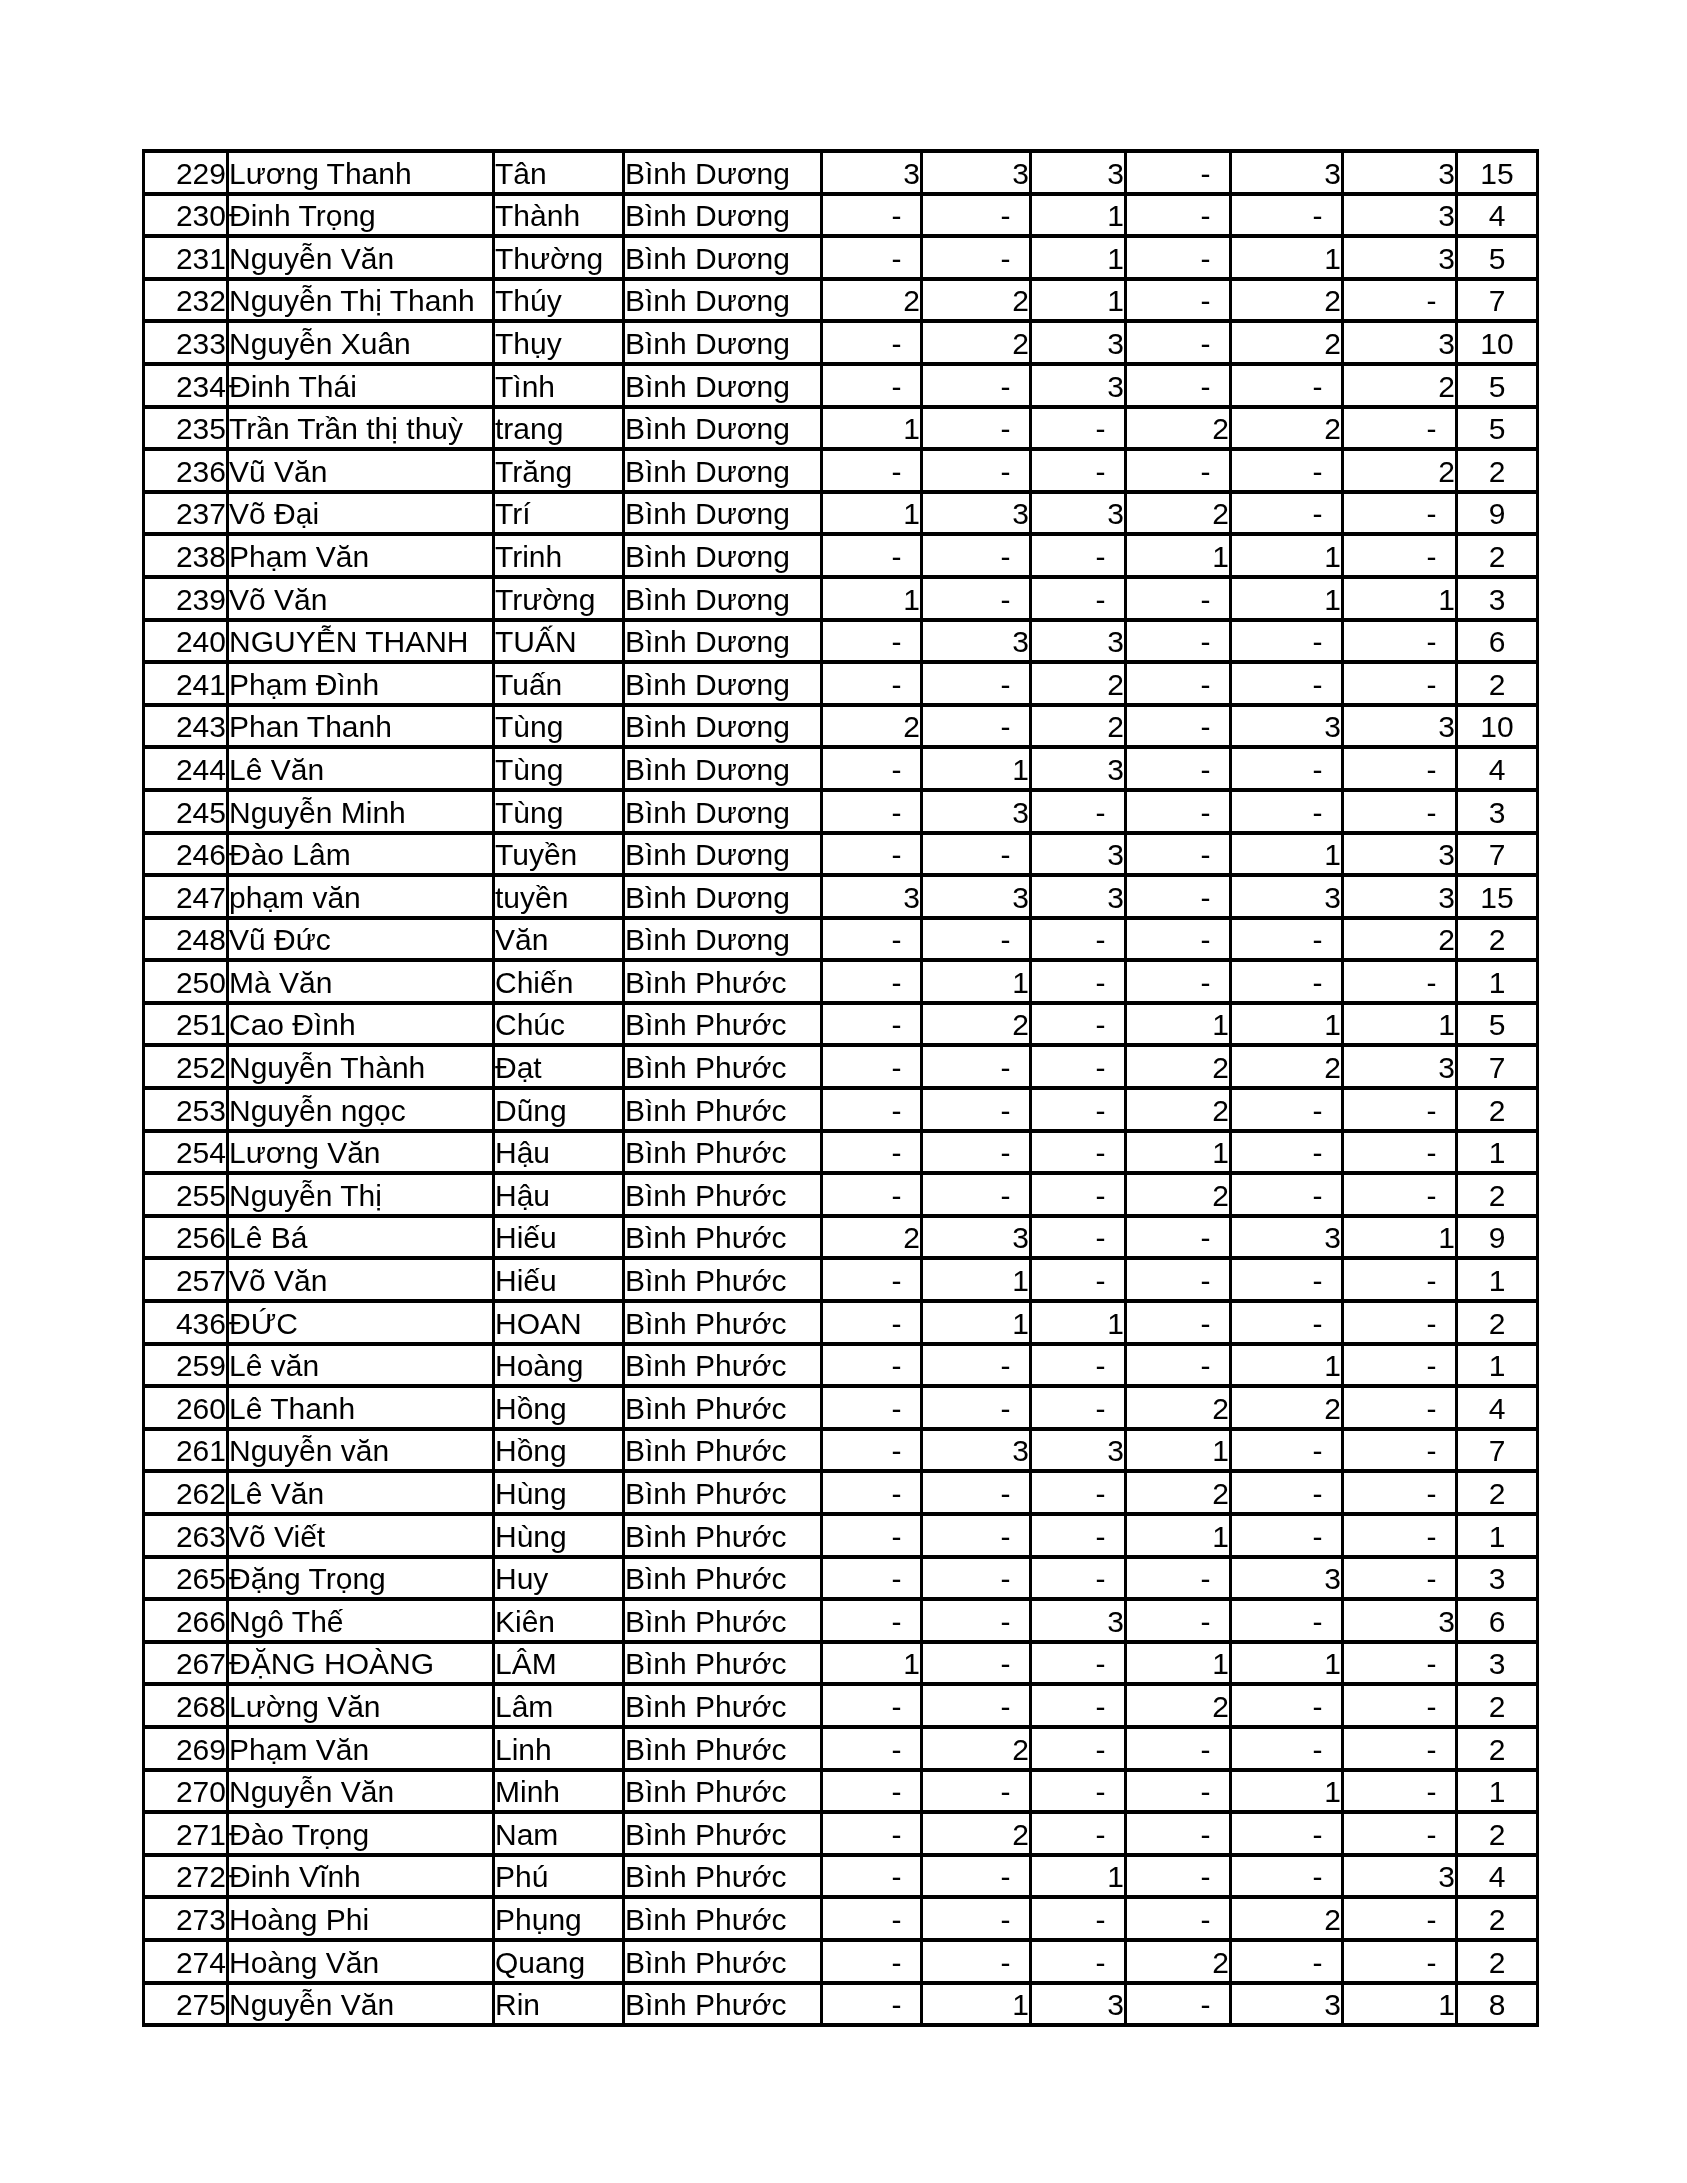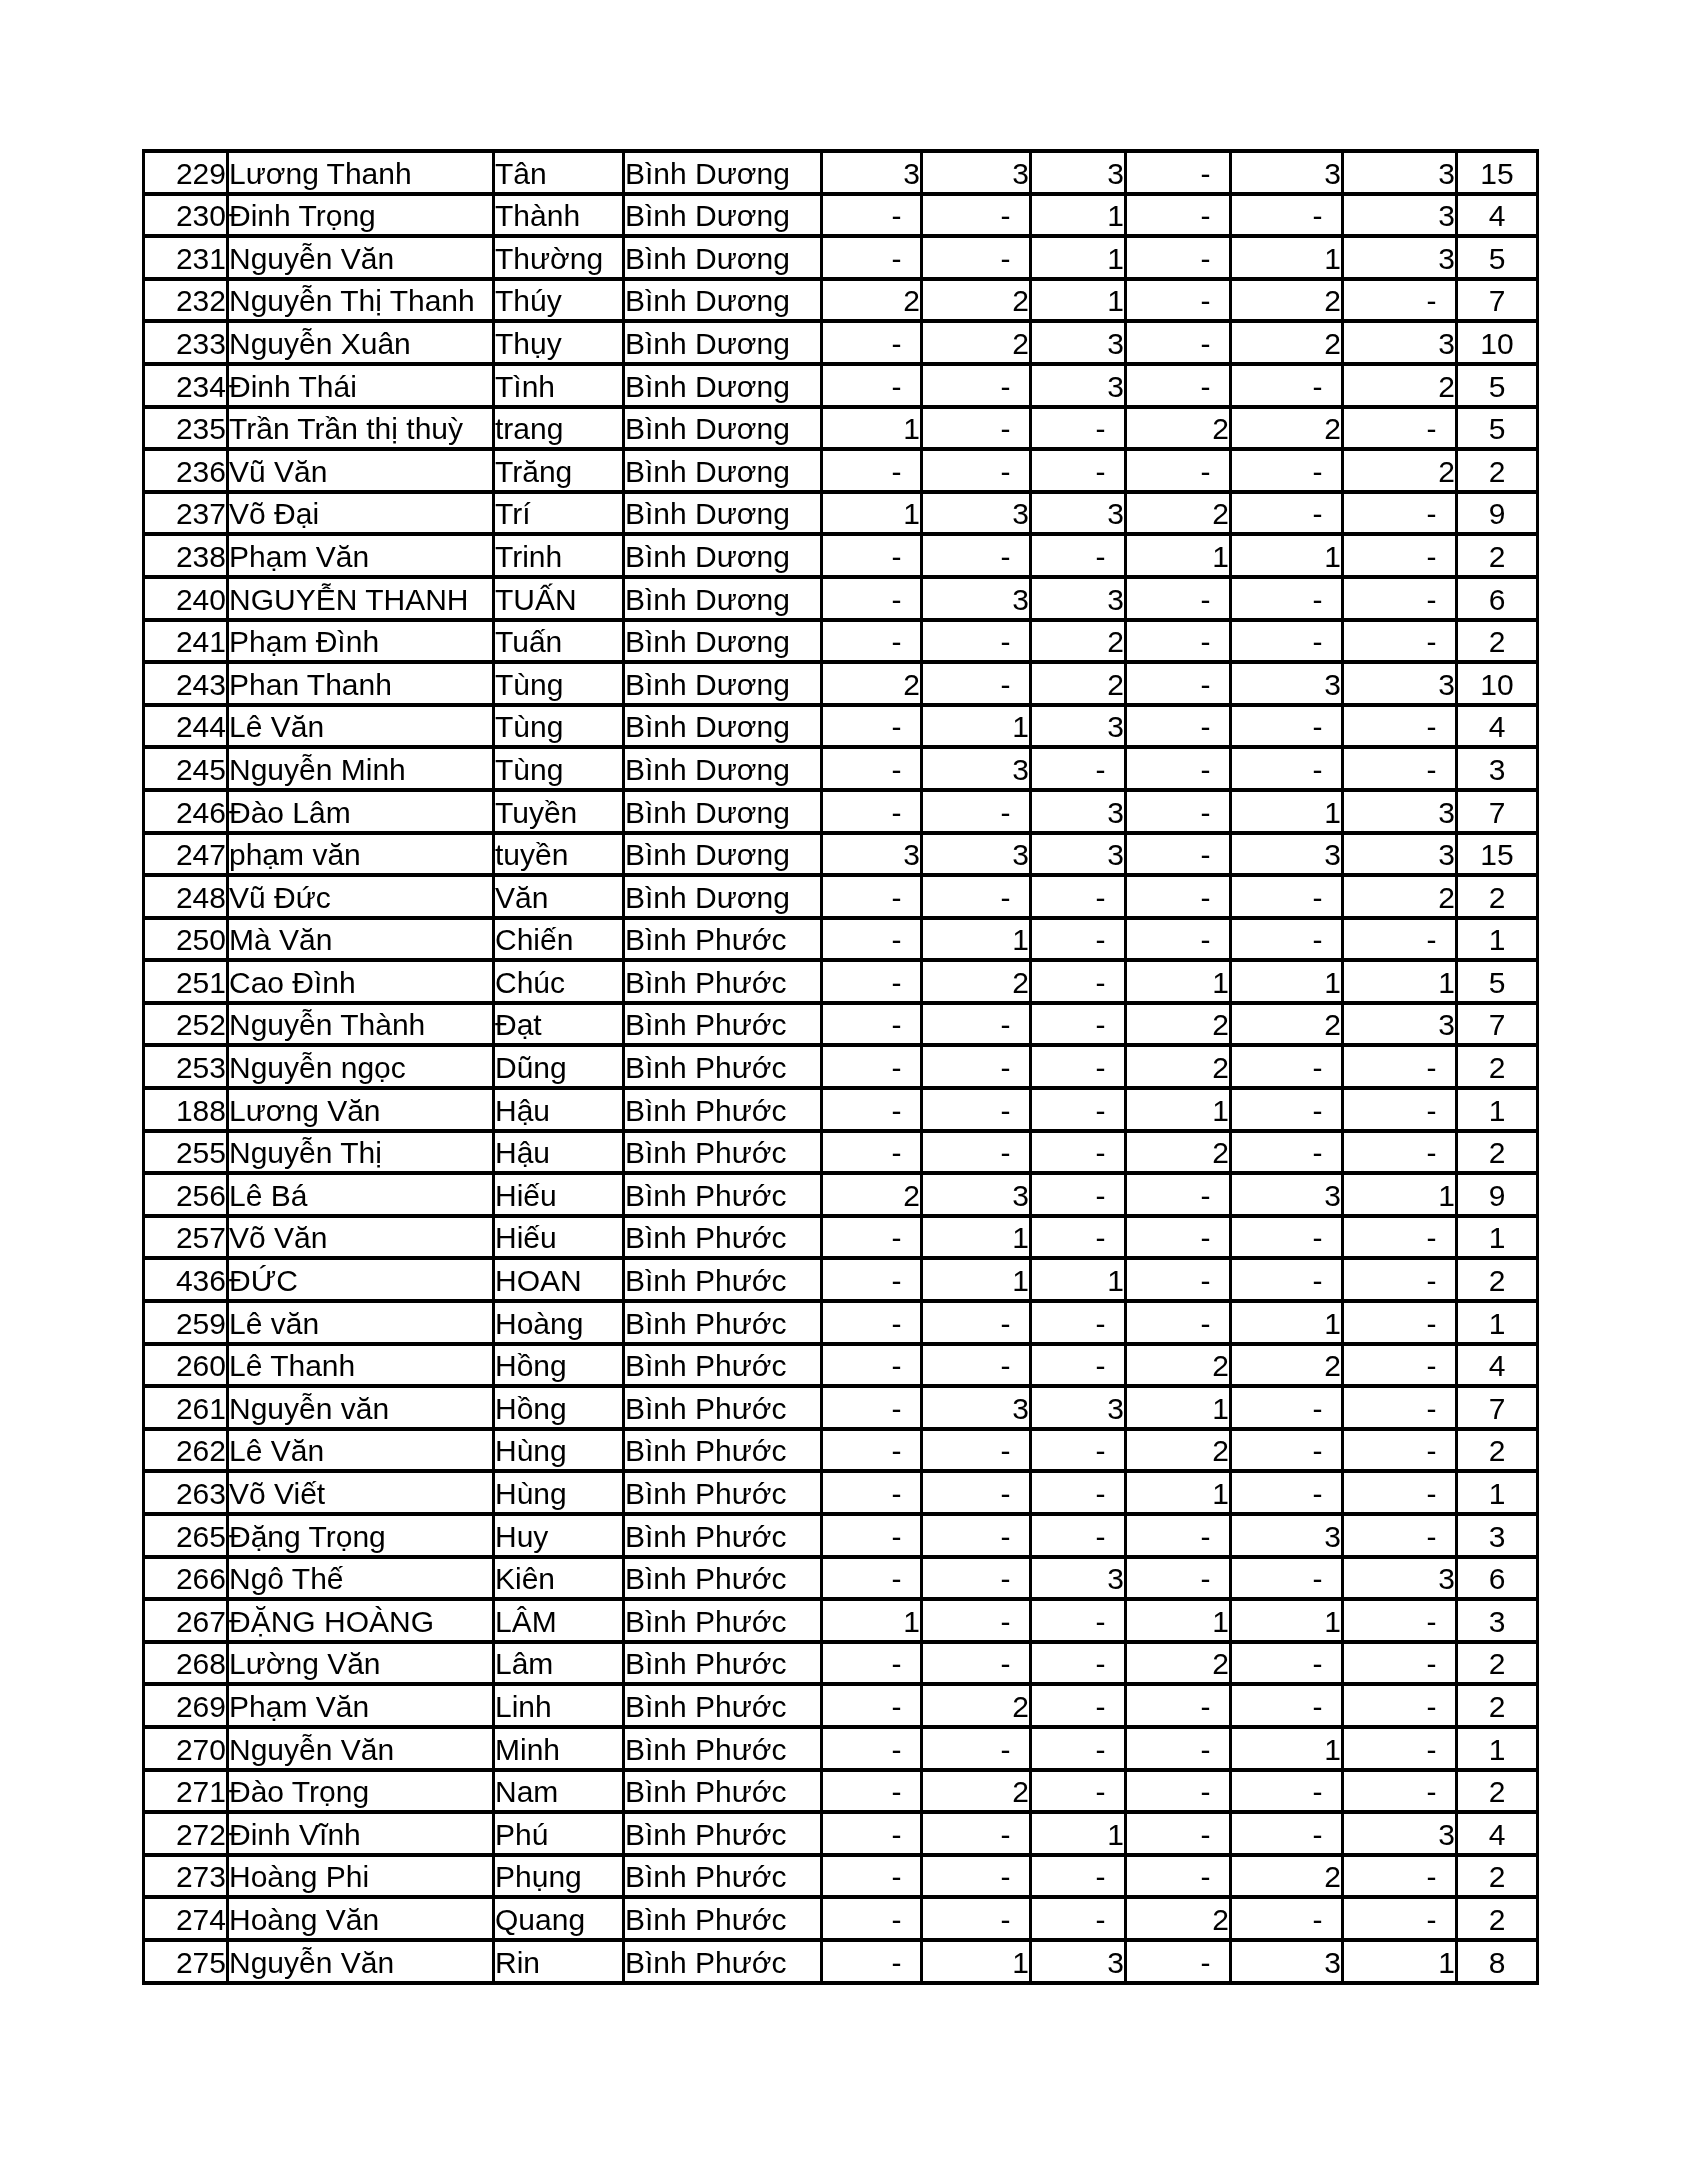--- a/index.html
+++ b/index.html
@@ -199,20 +199,33 @@
           <td class="c-text">Bình Dương</td>
           <td class="c-val dash">-</td>
           <td class="c-val dash">-</td>
           <td class="c-val dash">-</td>
           <td class="c-val">1</td>
           <td class="c-val">1</td>
           <td class="c-val dash">-</td>
           <td class="c-total">2</td>
         </tr>
         <tr>
+          <td class="c-id">239</td>
+          <td class="c-text">Võ Văn</td>
+          <td class="c-text">Trường</td>
+          <td class="c-text">Bình Dương</td>
+          <td class="c-val">1</td>
+          <td class="c-val dash">-</td>
+          <td class="c-val dash">-</td>
+          <td class="c-val dash">-</td>
+          <td class="c-val">1</td>
+          <td class="c-val">1</td>
+          <td class="c-total">3</td>
+        </tr>
+        <tr>
           <td class="c-id">240</td>
           <td class="c-text">NGUYỄN THANH</td>
           <td class="c-text">TUẤN</td>
           <td class="c-text">Bình Dương</td>
           <td class="c-val dash">-</td>
           <td class="c-val">3</td>
           <td class="c-val">3</td>
           <td class="c-val dash">-</td>
           <td class="c-val dash">-</td>
           <td class="c-val dash">-</td>
@@ -355,21 +368,21 @@
           <td class="c-text">Bình Phước</td>
           <td class="c-val dash">-</td>
           <td class="c-val dash">-</td>
           <td class="c-val dash">-</td>
           <td class="c-val">2</td>
           <td class="c-val dash">-</td>
           <td class="c-val dash">-</td>
           <td class="c-total">2</td>
         </tr>
         <tr>
-          <td class="c-id">188</td>
+          <td class="c-id">254</td>
           <td class="c-text">Lương Văn</td>
           <td class="c-text">Hậu</td>
           <td class="c-text">Bình Phước</td>
           <td class="c-val dash">-</td>
           <td class="c-val dash">-</td>
           <td class="c-val dash">-</td>
           <td class="c-val">1</td>
           <td class="c-val dash">-</td>
           <td class="c-val dash">-</td>
           <td class="c-total">1</td>

